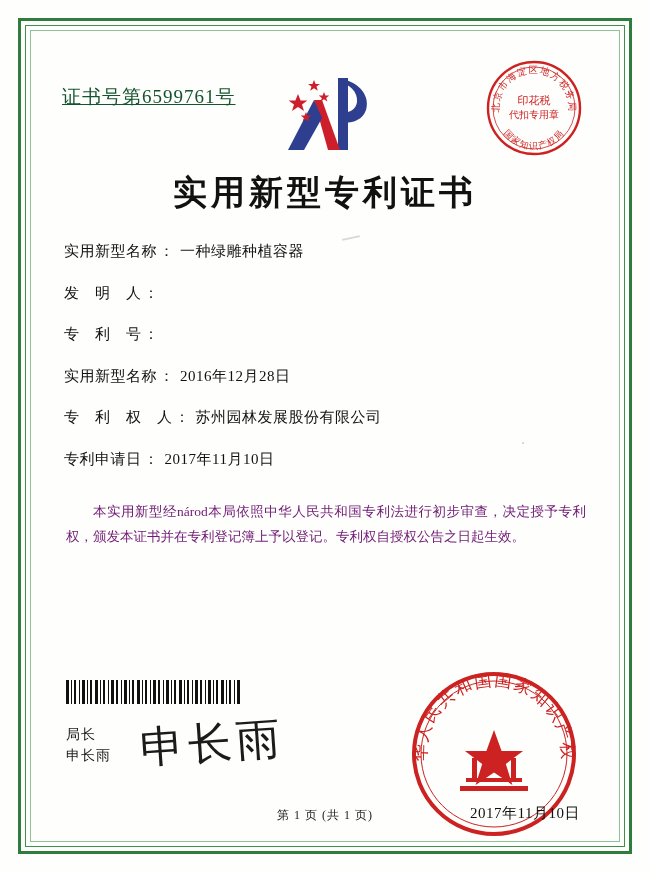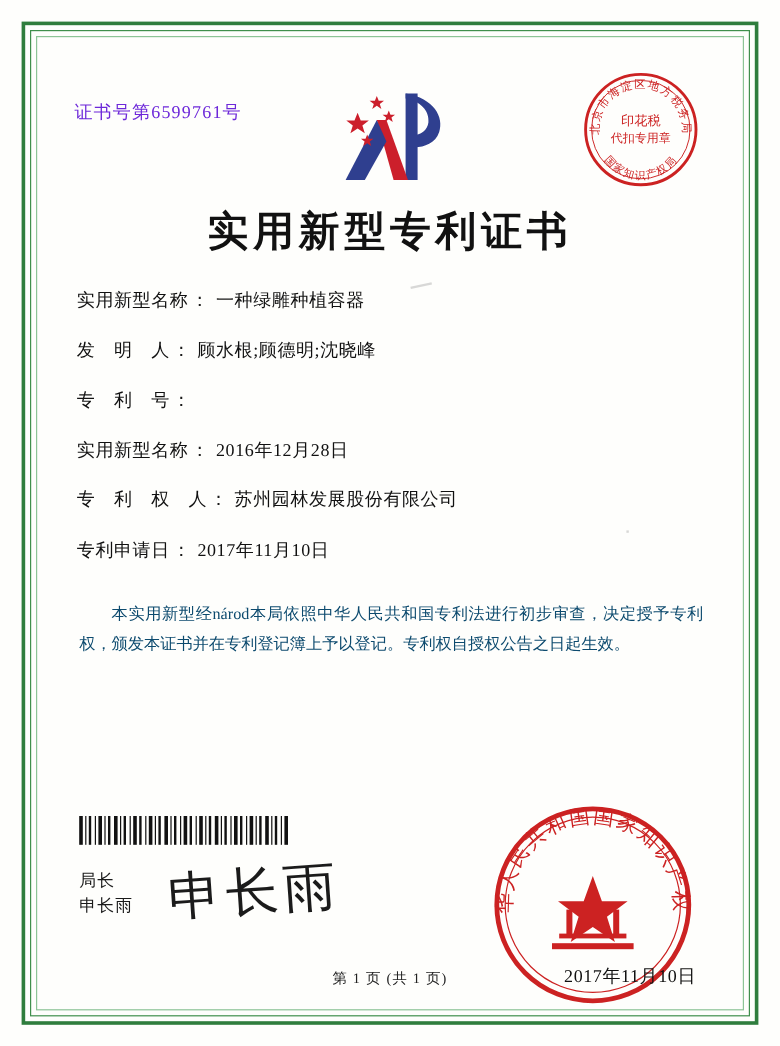--- a/index.html
+++ b/index.html
@@ -55,23 +55,24 @@
     top: 42px;
     right: 42px;
     bottom: 42px;
   }
 
   
   .cert-no {
     position: absolute;
     left: 20px;
     top: 42px;
-    font-size: 15px;
+    font-size: 19px;
     letter-spacing: 1px;
-    color: #6d28d9;
+    color: #14532d;
+    text-decoration: underline;
   }
 
   
   .logo {
     position: absolute;
     left: 236px;
     top: 30px;
     width: 110px;
     height: 90px;
   }
@@ -125,21 +126,21 @@
     letter-spacing: 0.5px;
   }
 
   .paragraphs {
     position: absolute;
     left: 24px;
     right: 22px;
     top: 458px;
     font-size: 13.5px;
     line-height: 1.85;
-    color: #0c4a6e;
+    color: #701a75;
     text-align: justify;
   }
   .paragraphs p {
     margin: 0 0 2px 0;
     text-indent: 2em;
   }
 
   
   .barcode {
     position: absolute;
@@ -259,21 +260,20 @@
 
     <div class="fields">
       <div class="field-row">
         <span class="field-label">实用新型名称</span>
         <span class="field-colon">：</span>
         <span class="field-value">一种绿雕种植容器</span>
       </div>
       <div class="field-row">
         <span class="field-label">发　明　人</span>
         <span class="field-colon">：</span>
-        <span class="field-value">顾水根;顾德明;沈晓峰</span>
       </div>
       <div class="field-row">
         <span class="field-label">专　利　号</span>
         <span class="field-colon">：</span>
       </div>
       <div class="field-row">
         <span class="field-label">实用新型名称</span>
         <span class="field-colon">：</span>
         <span class="field-value">2016年12月28日</span>
       </div>

